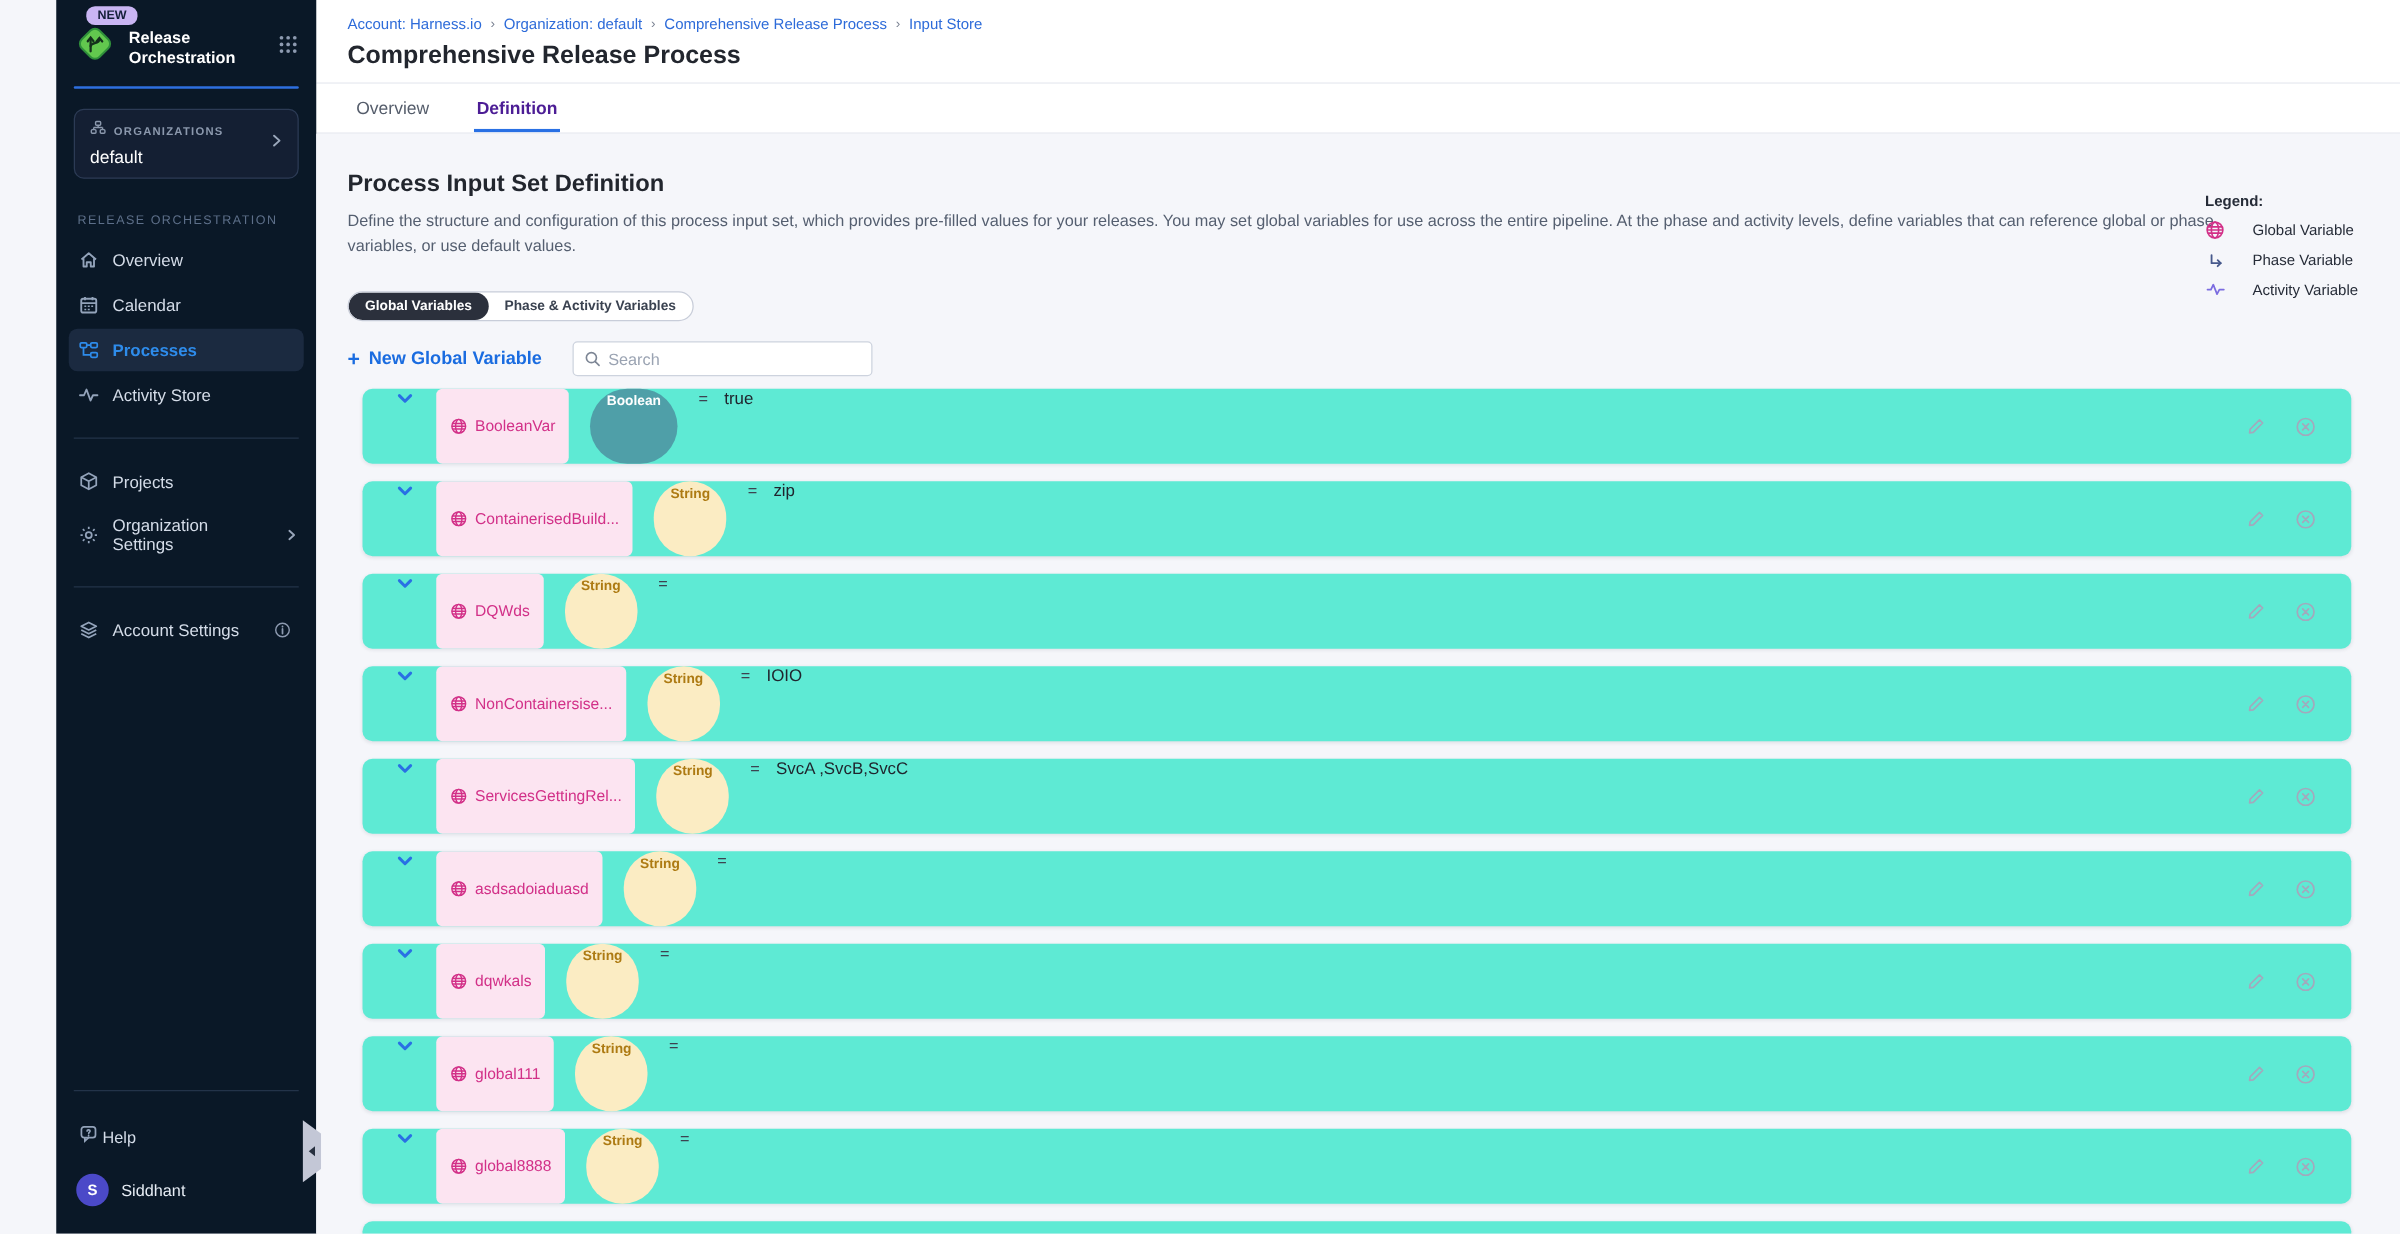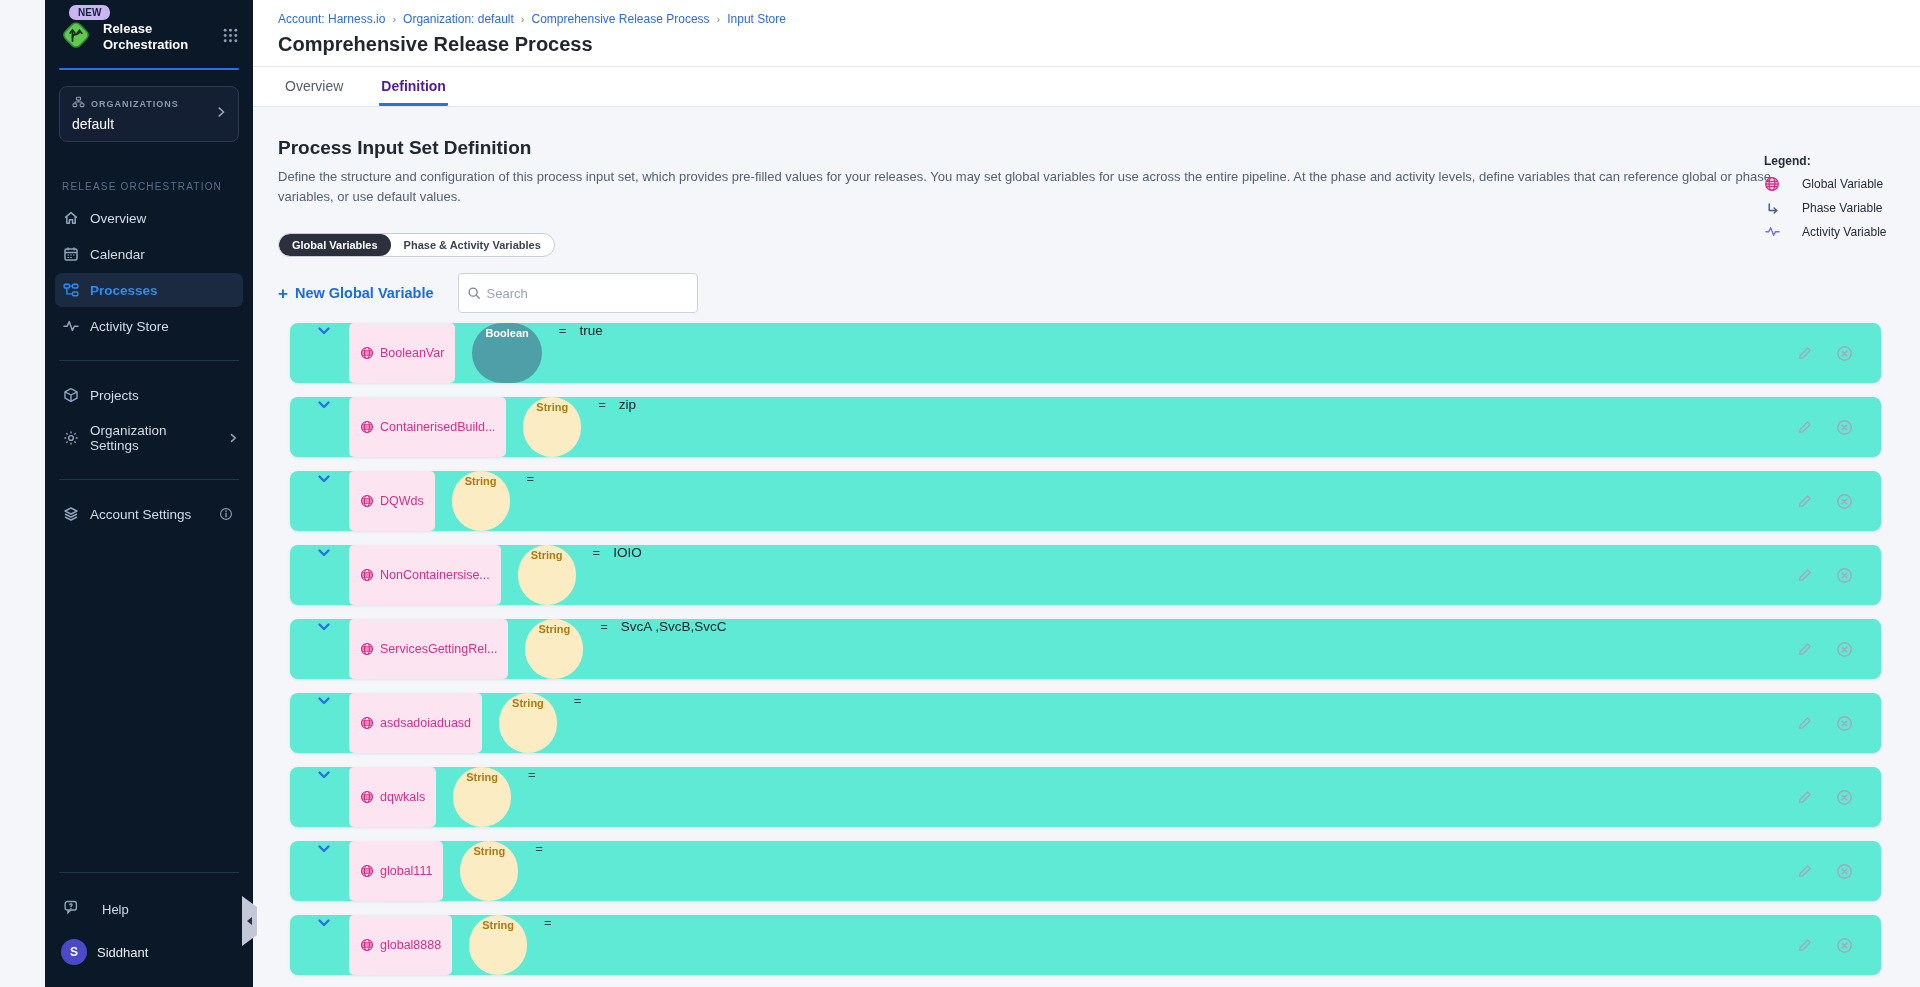--- a/index.html
+++ b/index.html
@@ -10,39 +10,39 @@
   
   .sidebar { width:208px; flex-shrink:0; background:#0a1827; position:relative;
              display:flex; flex-direction:column; color:#dbe4ee; }
   .new-badge { position:absolute; top:5px; left:24px; background:#c9b5f3; color:#15203a;
                font-size:10px; font-weight:bold; padding:2px 9px; border-radius:7px; z-index:2; }
   .brand { display:flex; align-items:center; padding:18px 14px 8px 14px; }
   .brand-title { font-size:13px; font-weight:bold; color:#fff; line-height:1.2; margin-left:10px; width:92px; }
   .grid-icon { margin-left:auto; color:#8d9ab0; cursor:pointer; }
   .brand-underline { height:2px; background:#2e6fe0; margin:4px 14px 0 14px; border-radius:1px; }
 
-  .org-card { margin:16px 14px 11px 14px; background:#141f33; border:1px solid #2c3b55; border-radius:8px;
+  .org-card { margin:16px 14px 0 14px; background:#141f33; border:1px solid #2c3b55; border-radius:8px;
               padding:8px 12px 9px 12px; position:relative; cursor:pointer; }
   .org-label-row { display:flex; align-items:center; gap:6px; color:#8b98ad; }
   .org-label { font-size:9px; font-weight:bold; letter-spacing:1px; }
   .org-name { font-size:14px; color:#fff; margin-top:3px; }
   .org-chevron { position:absolute; right:10px; top:50%; transform:translateY(-50%); color:#9aa7bb; }
 
   .section-label { font-size:10px; letter-spacing:1.2px; color:#5d6f89; margin:28px 0 8px 17px; }
   .nav-item { display:flex; align-items:center; gap:11px; margin:1px 10px; padding:9px 4px 9px 8px;
               border-radius:7px; font-size:13.5px; color:#d4dce8; cursor:pointer; }
   .nav-item .nicon { color:#93a3ba; display:flex; }
   .nav-item.active { background:#1b2a40; color:#2e8ceb; font-weight:bold; }
   .nav-item.active .nicon { color:#2e8ceb; }
   .nav-chevron { color:#9aa7bb; margin-left:4px; display:flex; }
   .info-right { margin-left:auto; margin-right:6px; color:#8d9ab0; display:flex; }
   .side-divider { height:1px; background:#233349; margin:16px 14px; }
 
   .sidebar-bottom { margin-top:auto; }
-  .help-row { display:flex; align-items:center; gap:22px; padding:10px 18px; font-size:13px;
+  .help-row { display:flex; align-items:center; gap:2px; padding:10px 18px; font-size:13px;
               color:#d4dce8; cursor:pointer; }
   .user-row { display:flex; align-items:center; gap:10px; padding:10px 16px 22px 16px; font-size:13px;
               color:#e7edf5; cursor:pointer; }
   .avatar { width:26px; height:26px; border-radius:50%; background:#4b49c8; color:#fff; font-size:12px;
             font-weight:bold; display:flex; align-items:center; justify-content:center; }
   .collapse-handle { position:absolute; left:197px; top:896px; width:15px; height:50px; background:#c3c7d6;
             clip-path:polygon(0 0,100% 22%,100% 78%,0 100%); display:flex; align-items:center;
             justify-content:center; cursor:pointer; z-index:5; }
   .collapse-handle span { width:0; height:0; border-top:4px solid transparent; border-bottom:4px solid transparent;
             border-right:5px solid #27303f; }
@@ -70,21 +70,21 @@
   .legend-item .licon { display:flex; width:16px; justify-content:center; }
 
   .toggle-group { display:inline-flex; align-items:center; border:1px solid #c8cdd9; border-radius:999px;
                   background:#fff; margin-top:27px; padding:0; overflow:hidden; }
   .toggle-option { font-size:11px; font-weight:bold; padding:5px 13px; color:#3a4250; cursor:pointer; white-space:nowrap; }
   .toggle-option.active { background:#2b303c; color:#fff; border-radius:999px; }
 
   .actions-row { display:flex; align-items:center; margin-top:16px; gap:24px; }
   .new-var-btn { display:flex; align-items:center; gap:7px; color:#1a6ce0; font-size:14.5px; font-weight:bold; cursor:pointer; }
   .plus-glyph { font-size:17px; font-weight:bold; line-height:1; }
-  .search-box { width:240px; height:40px; background:#fff; border:1px solid #cdd3de; border-radius:4px;
+  .search-box { width:240px; height:28px; background:#fff; border:1px solid #cdd3de; border-radius:4px;
                 display:flex; align-items:center; padding:0 8px; gap:6px; }
   .search-box svg { color:#7d8695; flex-shrink:0; }
   .search-box input { border:none; outline:none; font-size:13px; color:#333; width:100%;
                       font-family:"Liberation Sans", sans-serif; background:transparent; }
   .search-box input::placeholder { color:#9aa3b2; }
 
   .cards { margin:10px 39px 0 12px; }
   .card { height:60px; background:#5eead4; border-radius:8px; box-shadow:0 1px 3px rgba(25,35,60,.10);
           margin-bottom:14px; display:flex; padding:0 28px 0 26px; }
   .card.partial { height:17px; margin-bottom:0; border-radius:8px 8px 0 0; }

